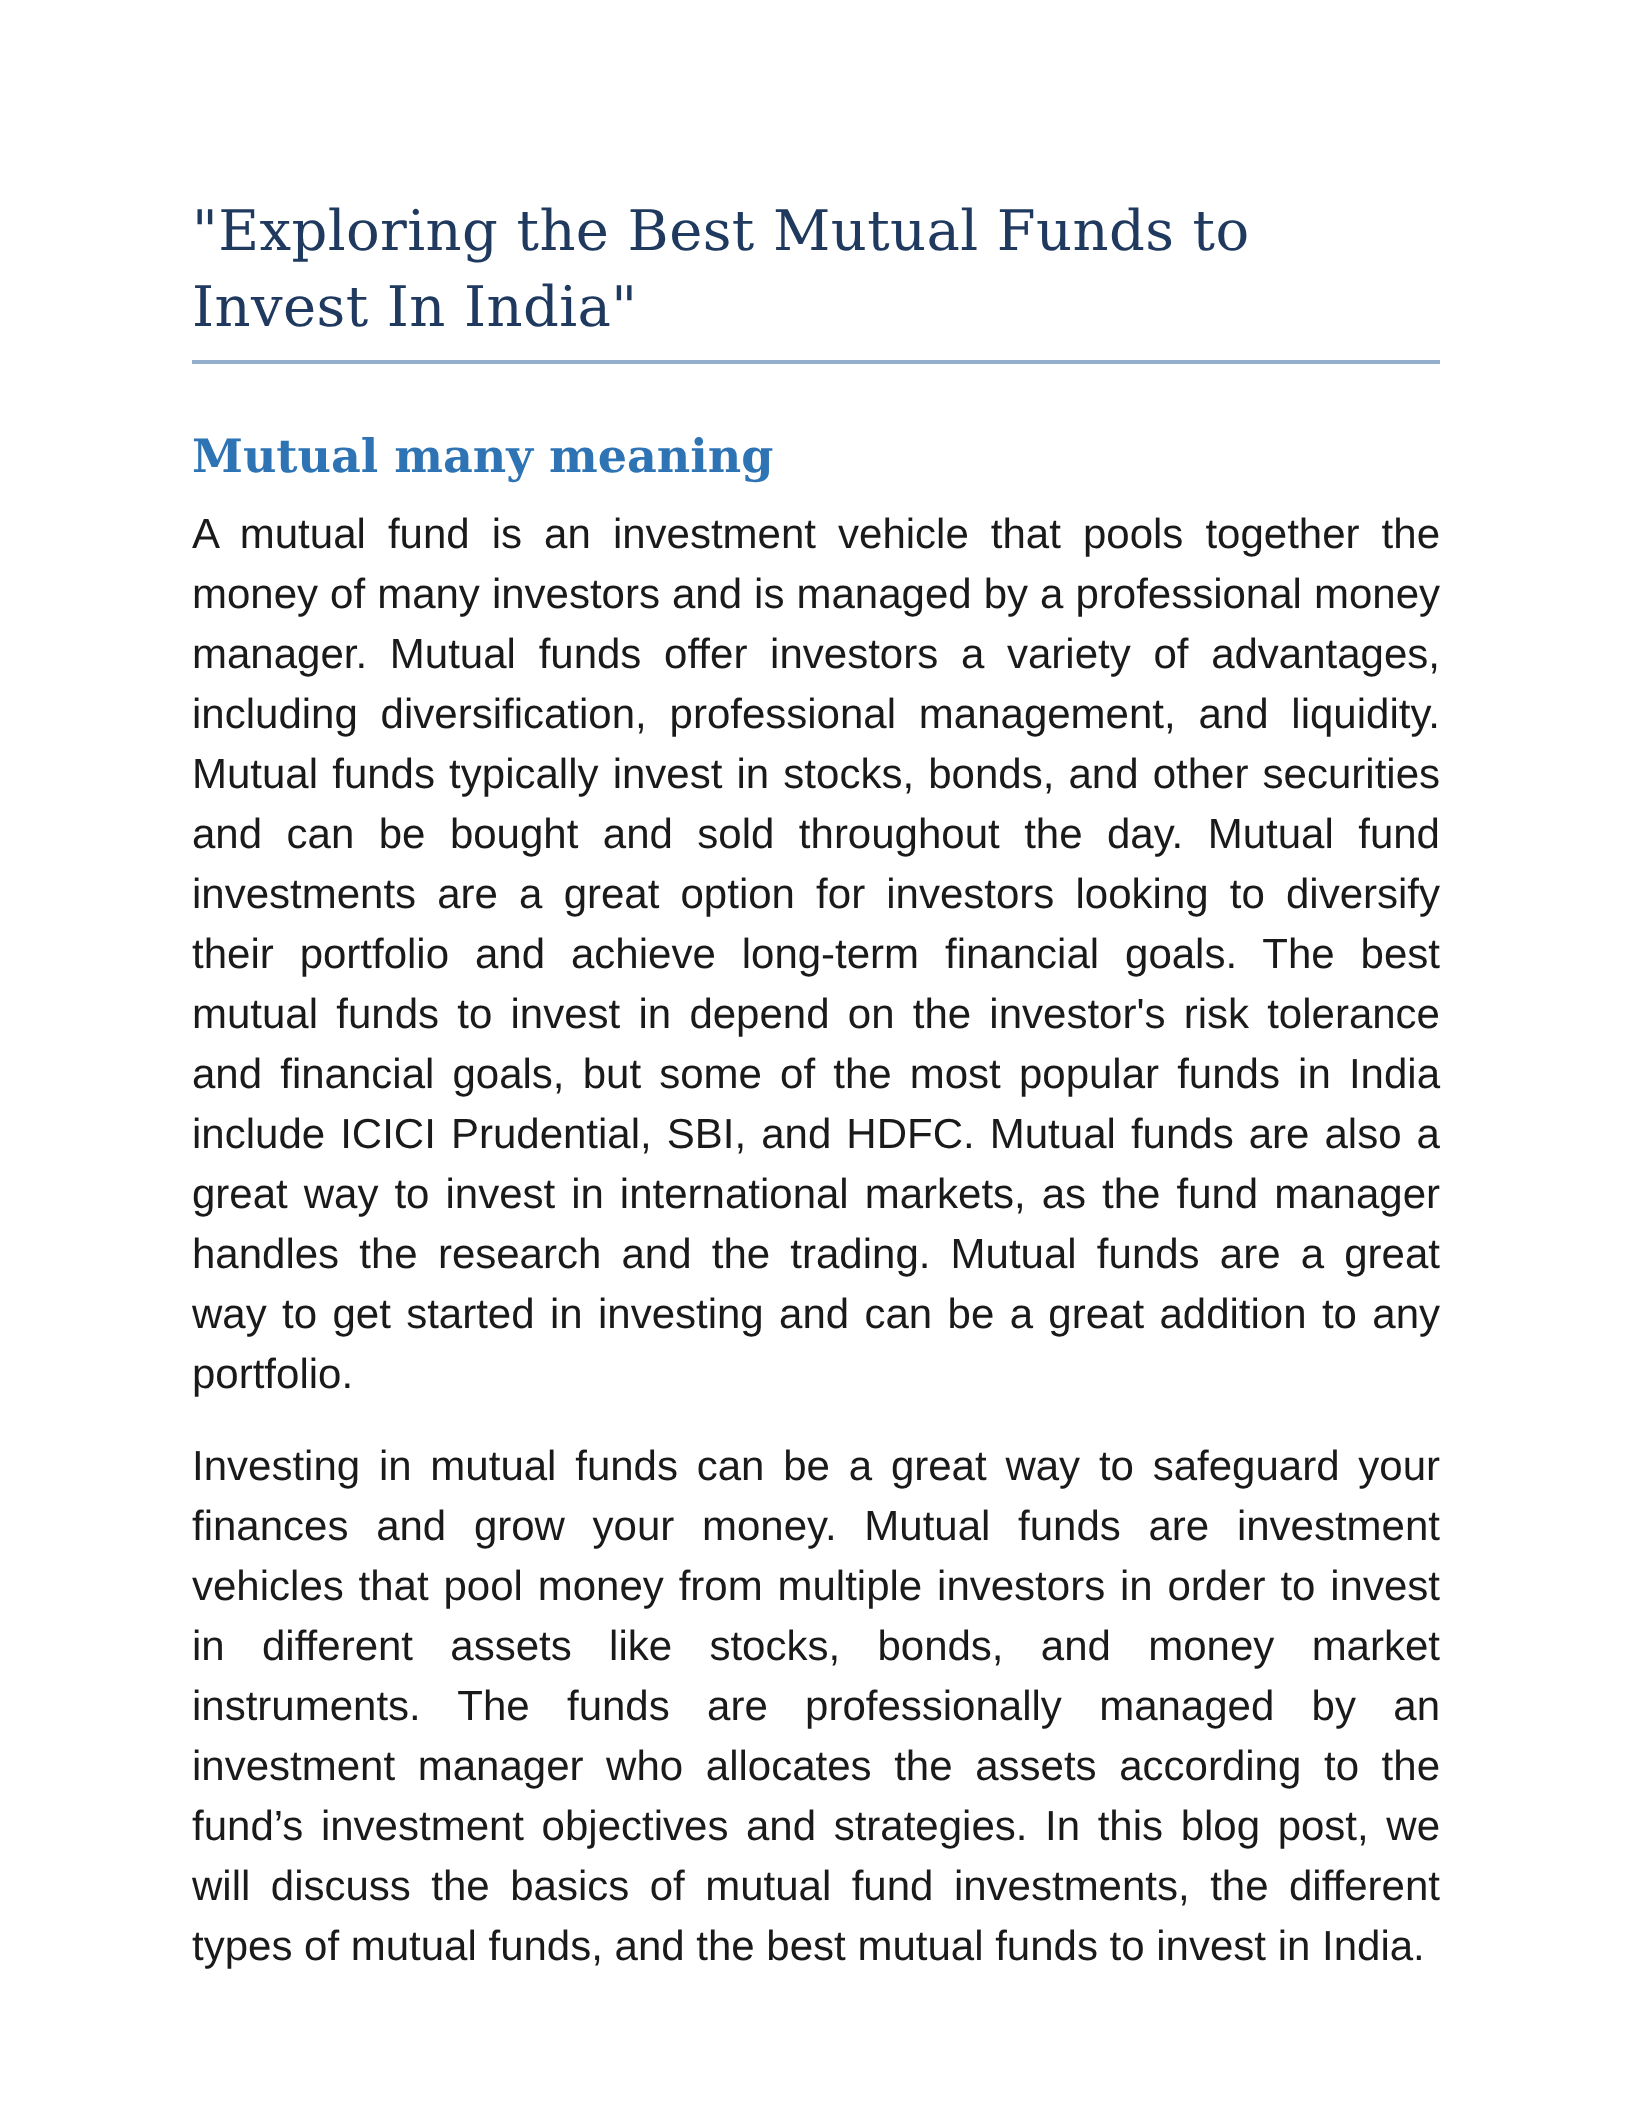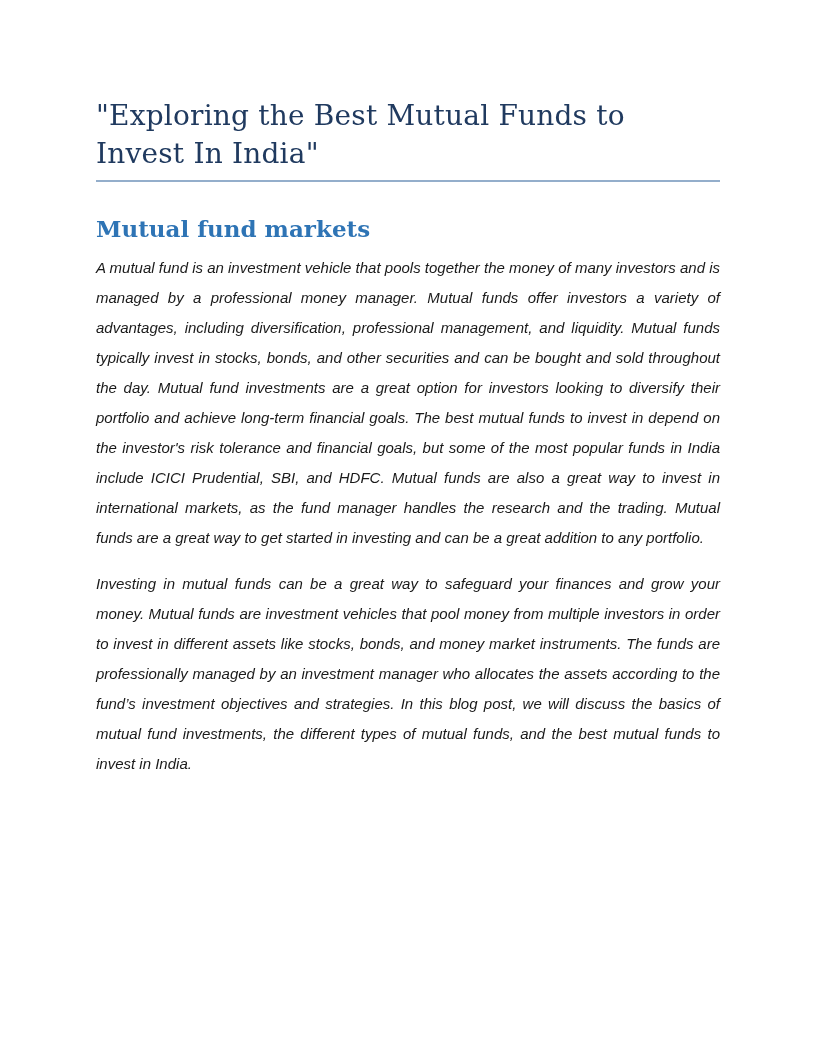--- a/index.html
+++ b/index.html
@@ -37,37 +37,36 @@
   .section-heading {
     font-family: "DejaVu Serif", "Liberation Serif", serif;
     font-size: 23px;
     line-height: 30px;
     font-weight: 700;
     color: var(--heading);
     margin-top: 32px;
     margin-bottom: 9px;
   }
   .body-paragraph {
-    font-size: 15px;
+    font-size: 21px;
     line-height: 30px;
     color: var(--body);
     text-align: justify;
     margin-bottom: 16px;
-    font-style: italic;
   }
 </style>
 </head>
 <body>
 
 <div class="page">
 
   <h1 class="doc-title">
     <span class="title-line">"Exploring the Best Mutual Funds to</span>
     <span class="title-line">Invest In India"</span>
   </h1>
 
-  <h2 class="section-heading">Mutual fund markets</h2>
+  <h2 class="section-heading">Mutual many meaning</h2>
 
   <p class="body-paragraph">A mutual fund is an investment vehicle that pools together the money of many investors and is managed by a professional money manager. Mutual funds offer investors a variety of advantages, including diversification, professional management, and liquidity. Mutual funds typically invest in stocks, bonds, and other securities and can be bought and sold throughout the day. Mutual fund investments are a great option for investors looking to diversify their portfolio and achieve long-term financial goals. The best mutual funds to invest in depend on the investor's risk tolerance and financial goals, but some of the most popular funds in India include ICICI Prudential, SBI, and HDFC. Mutual funds are also a great way to invest in international markets, as the fund manager handles the research and the trading. Mutual funds are a great way to get started in investing and can be a great addition to any portfolio.</p>
 
   <p class="body-paragraph">Investing in mutual funds can be a great way to safeguard your finances and grow your money. Mutual funds are investment vehicles that pool money from multiple investors in order to invest in different assets like stocks, bonds, and money market instruments. The funds are professionally managed by an investment manager who allocates the assets according to the fund’s investment objectives and strategies. In this blog post, we will discuss the basics of mutual fund investments, the different types of mutual funds, and the best mutual funds to invest in India.</p>
 
 </div>
 
 </body></html>

